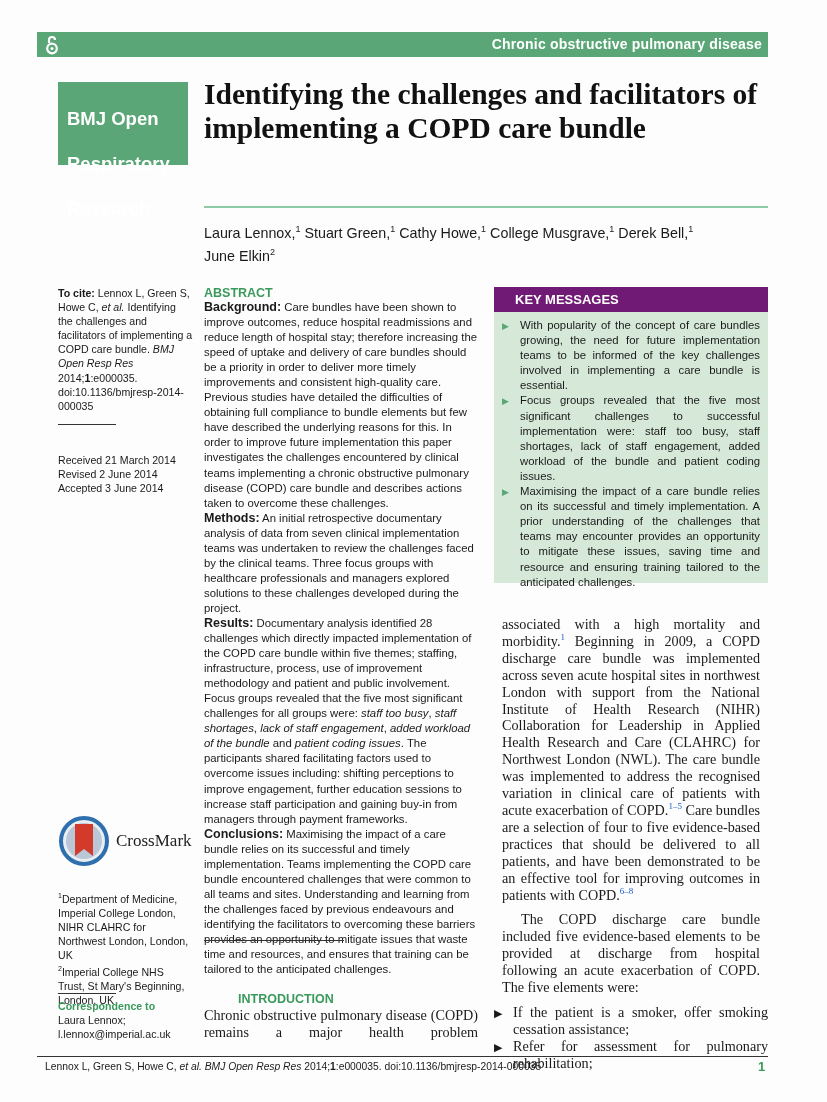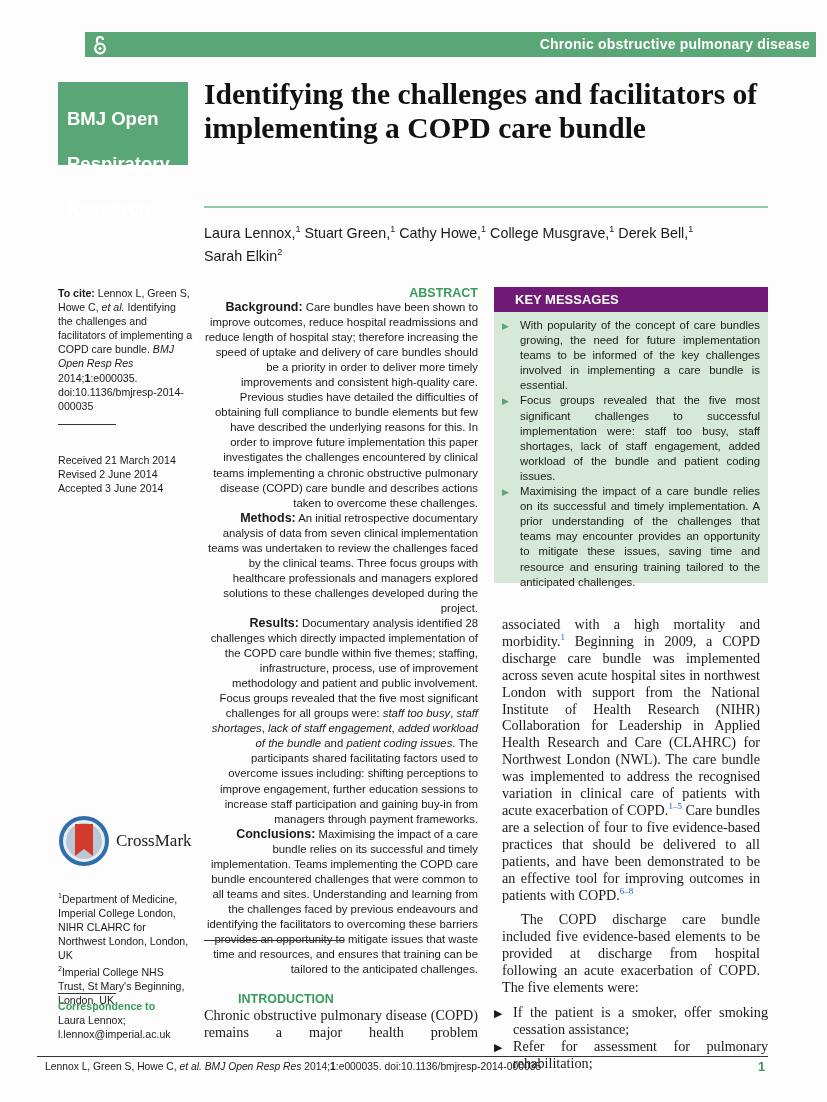--- a/index.html
+++ b/index.html
@@ -1,35 +1,35 @@
 <!DOCTYPE html>
 <html><head>
 <meta charset="utf-8">
 <style>
   html, body { margin:0; padding:0; background:#fdfdfd; }
   body { width:827px; height:1102px; position:relative; overflow:hidden; color:#1a1a1a; }
   .sans { font-family: "Liberation Sans", sans-serif; }
   .serif { font-family: "Liberation Serif", serif; }
-  .topbar { position:absolute; left:37px; top:32px; width:731px; height:25px; background:#5aa677;margin-left:48px; }
+  .topbar { position:absolute; left:37px; top:32px; width:731px; height:25px; background:#5aa677; }
   .oa-icon { position:absolute; left:8px; top:3px; width:14px; height:20px; }
   .topbar-title { position:absolute; right:6px; top:4px; color:#fff; font-weight:bold; font-size:14px; letter-spacing:0.2px; }
   .journal-box { position:absolute; left:58px; top:82px; width:130px; height:83px; background:#5aa677; color:#fff; font-weight:bold; font-size:18.5px; line-height:25px; padding:4px 0 0 9px; box-sizing:border-box; }
   .journal-box div { white-space:nowrap;margin-top:20px; }
   .title { position:absolute; left:204px; top:77px; width:560px; font-weight:bold; font-size:29.5px; line-height:34px; color:#111; }
   .title-rule { position:absolute; left:204px; top:206px; width:564px; height:2px; background:#8fcaa6; }
   .authors { position:absolute; left:204px; top:220px; width:560px; font-size:14.3px; line-height:19px; }
   .authors sup { font-size:9px; }
   .side { position:absolute; left:58px; width:135px; font-size:10.6px; line-height:14.1px; }
   .cite { top:286px; }
   .rule-short { position:absolute; left:58px; width:58px; height:1px; background:#333; }
   .dates { top:453px; }
   .crossmark { position:absolute; left:58px; top:815px; width:132px; height:52px; }
   .affil { top:889px; }
   .corr-label { color:#3a9a5c; font-weight:bold; }
-  .abstract { position:absolute; left:204px; top:287px; width:274px; font-size:11.35px; line-height:15.05px; text-align:right; }
+  .abstract { position:absolute; left:204px; top:287px; width:274px; font-size:11.35px; line-height:15.05px; text-align:left; }
   .abstract .hdr { color:#3a9a5c; font-weight:bold; font-size:12.5px; line-height:13px; }
   .abstract b { font-size:12.5px; }
   .abs-rule { position:absolute; left:204px; top:940px; width:140px; height:1px; background:#333; }
   .intro-hdr { position:absolute; left:204px; top:992px; color:#3a9a5c; font-weight:bold; font-size:12.5px;padding-left:34px; }
   .intro-text { position:absolute; left:204px; top:1007px; width:274px; font-size:14.2px; line-height:17px; text-align:justify; text-align-last:justify; }
   .km { position:absolute; left:494px; top:287px; width:274px; height:296px; background:#d6e9d8; }
   .km-hdr { height:25px; background:#701a75; color:#fff; font-weight:bold; font-size:13px; line-height:25px; padding-left:21px; }
   .km-list { list-style:none; margin:0; padding:6px 8px 0 26px; font-size:11.35px; line-height:15.1px; text-align:justify; }
   .km-list li { position:relative; margin-bottom:0; }
   .km-list li .arrow { position:absolute; left:-18px; top:1px; color:#5aa677; font-size:9px; }
@@ -64,21 +64,21 @@
 
 <h1 class="title serif" style="margin:0">Identifying the challenges and facilitators of implementing a COPD care bundle</h1>
 <div class="title-rule"></div>
 
 <div class="authors sans">
   <span><span>Laura Lennox,</span><sup>1</sup></span>
   <span><span>Stuart Green,</span><sup>1</sup></span>
   <span><span>Cathy Howe,</span><sup>1</sup></span>
   <span><span>College Musgrave,</span><sup>1</sup></span>
   <span><span>Derek Bell,</span><sup>1</sup></span><br>
-  <span><span>Sarah Elkin</span><sup>2</sup></span>
+  <span><span>June Elkin</span><sup>2</sup></span>
 </div>
 
 <div class="side cite sans">
   <b>To cite:</b><span> Lennox L, Green S, Howe C, </span><i>et al.</i><span> Identifying the challenges and facilitators of implementing a COPD care bundle. </span><i>BMJ Open Resp Res</i><span> 2014;</span><b>1</b><span>:e000035. doi:10.1136/bmjresp-2014-000035</span>
 </div>
 <div class="rule-short" style="top:424px"></div>
 <div class="side dates sans">
   <div>Received 21 March 2014</div>
   <div>Revised 2 June 2014</div>
   <div>Accepted 3 June 2014</div>

